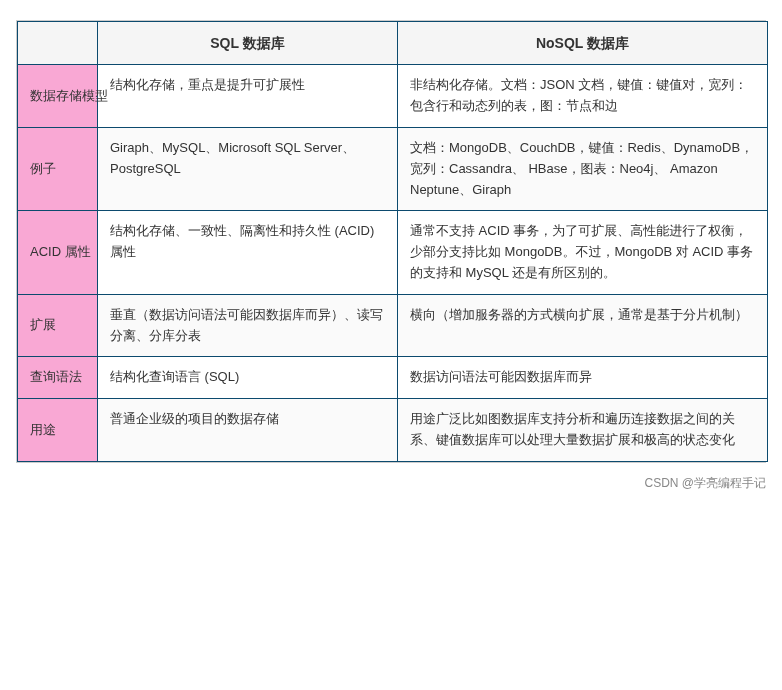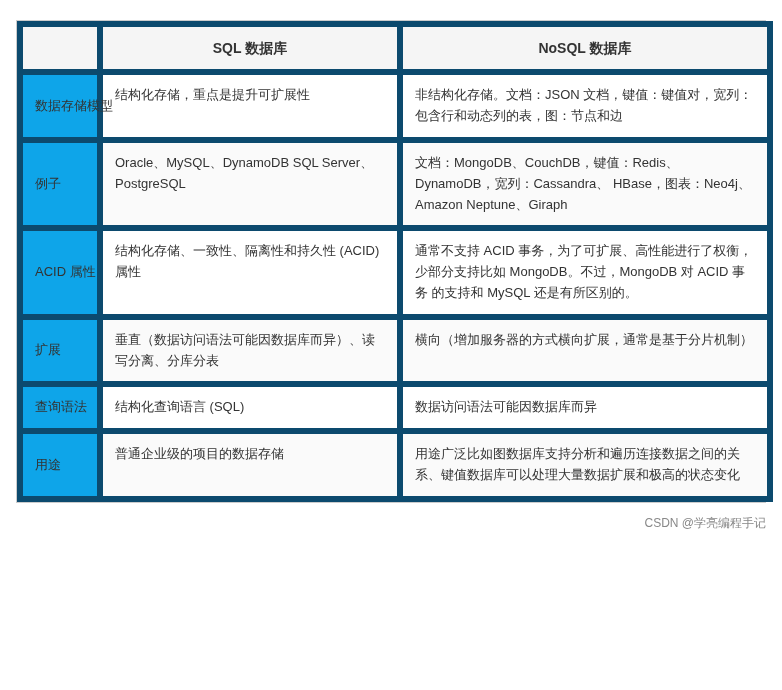--- a/index.html
+++ b/index.html
@@ -23,35 +23,35 @@
       width: 100%;
       border: 1px solid #cccccc;
       border-collapse: collapse;
     }
     table {
       width: 100%;
       border-collapse: collapse;
       table-layout: fixed;
     }
     th, td {
-      border: 6px solid #0c4a6e;
+      border: 1px solid #0c4a6e;
       padding: 10px 12px;
       vertical-align: top;
       line-height: 1.6;
     }
     thead th {
       background-color: #f5f5f5;
       text-align: center;
       font-weight: bold;
       font-size: 14px;
       color: #333;
     }
     td:first-child {
       width: 80px;
-      background-color: #0ea5e9;
+      background-color: #f9a8d4;
       font-weight: normal;
       color: #333;
       vertical-align: middle;
       text-align: left;
       white-space: nowrap;
     }
     th:first-child {
       width: 80px;
       background-color: #f5f5f5;
     }
@@ -91,21 +91,21 @@
       </tr>
     </thead>
     <tbody id="table-body">
     <tr>
           <td>数据存储模型</td>
           <td>结构化存储，重点是提升可扩展性</td>
           <td>非结构化存储。文档：JSON 文档，键值：键值对，宽列：包含行和动态列的表，图：节点和边</td>
         </tr>
         <tr>
           <td>例子</td>
-          <td>Oracle、MySQL、DynamoDB SQL Server、PostgreSQL</td>
+          <td>Giraph、MySQL、Microsoft SQL Server、PostgreSQL</td>
           <td>文档：MongoDB、CouchDB，键值：Redis、DynamoDB，宽列：Cassandra、 HBase，图表：Neo4j、 Amazon Neptune、Giraph</td>
         </tr>
         <tr>
           <td>ACID 属性</td>
           <td>结构化存储、一致性、隔离性和持久性 (ACID) 属性</td>
           <td>通常不支持 ACID 事务，为了可扩展、高性能进行了权衡，少部分支持比如 MongoDB。不过，MongoDB 对 ACID 事务 的支持和 MySQL 还是有所区别的。</td>
         </tr>
         <tr>
           <td>扩展</td>
           <td>垂直（数据访问语法可能因数据库而异）、读写分离、分库分表</td>

